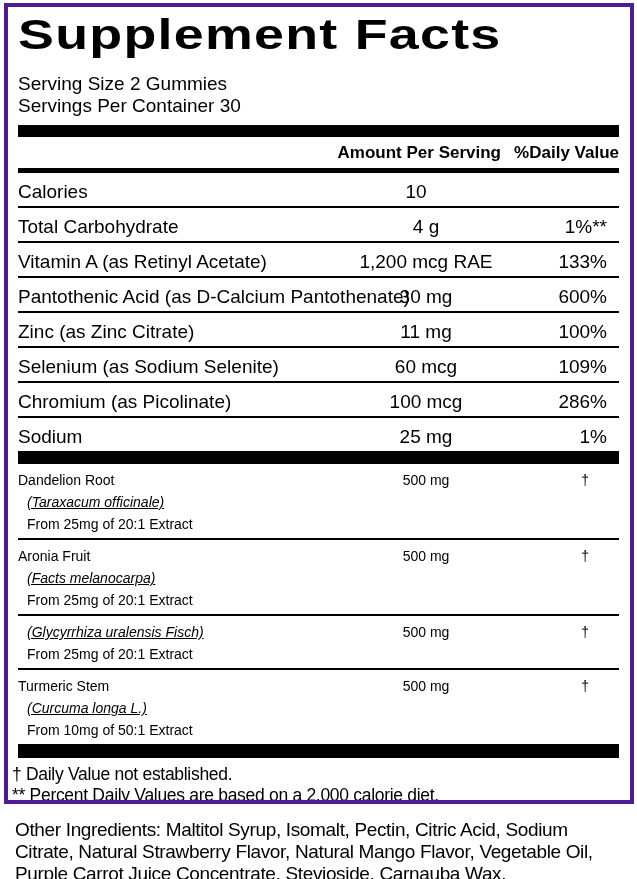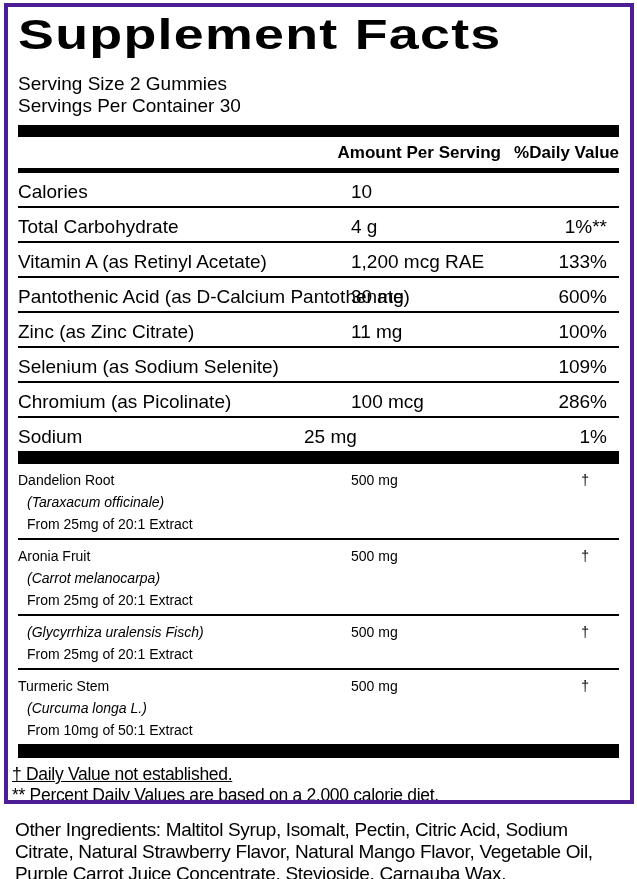--- a/index.html
+++ b/index.html
@@ -24,33 +24,33 @@
     transform:scaleX(1.28);transform-origin:0 50%;
   }
   .serving-info{margin-top:18px;font-size:19px;line-height:22px;}
   .bar{background:#000;}
   .bar-1{height:12px;margin-top:8px;}
   .bar-mid{height:5px;}
   .bar-2{height:13px;}
   .bar-3{height:14px;}
   .hdr-row{display:flex;align-items:flex-end;padding:6px 0 5px;font-size:17px;font-weight:bold;line-height:20px;}
   .col-name{flex:1;min-width:0;white-space:nowrap;}
-  .col-amt{box-sizing:border-box;width:150px;text-align:left;white-space:nowrap;}
+  .col-amt{box-sizing:border-box;width:150px;text-align:center;white-space:nowrap;}
   .col-amt-h{box-sizing:border-box;width:170px;text-align:right;white-space:nowrap;}
   .col-dv{box-sizing:border-box;width:118px;text-align:right;white-space:nowrap;}
   .n-row{display:flex;align-items:baseline;font-size:19px;line-height:21px;padding:8px 0 4px;border-bottom:2.5px solid #000;}
-  .n-row.no-sep{border-bottom:none;gap:47px;}
+  .n-row.no-sep{border-bottom:none;}
   .b-row{display:flex;align-items:flex-start;font-size:14px;line-height:22px;padding:5px 0 3px;border-bottom:2.5px solid #000;}
   .b-row.no-sep{border-bottom:none;}
   .b-sub{padding-left:9px;}
-  .latin{font-style:italic;}
+  .latin{font-style:italic;text-decoration:underline;}
   .amt-cal{padding-right:20px;}
   .dv-val{padding-right:12px;}
   .dv-dag{padding-right:30px;}
-  .footnotes{padding:6px 0 0;margin-left:-6px;font-size:17.5px;line-height:21px;letter-spacing:-0.3px;text-decoration:underline;}
+  .footnotes{padding:6px 0 0;margin-left:-6px;font-size:17.5px;line-height:21px;letter-spacing:-0.3px;}
   .other-ingredients{
     margin:15px 6px 0 15px;width:616px;
     font-size:19px;line-height:22px;letter-spacing:-0.35px;
   }
 </style>
 </head>
 <body>
 
 <div class="facts-box">
 
@@ -92,20 +92,21 @@
       <div class="col-amt">30 mg</div>
       <div class="col-dv dv-val">600%</div>
     </div>
     <div class="n-row">
       <div class="col-name">Zinc (as Zinc Citrate)</div>
       <div class="col-amt">11 mg</div>
       <div class="col-dv dv-val">100%</div>
     </div>
     <div class="n-row">
       <div class="col-name">Selenium (as Sodium Selenite)</div>
+      <div class="col-amt">60 mcg</div>
       <div class="col-dv dv-val">109%</div>
     </div>
     <div class="n-row">
       <div class="col-name">Chromium (as Picolinate)</div>
       <div class="col-amt">100 mcg</div>
       <div class="col-dv dv-val">286%</div>
     </div>
     <div class="n-row no-sep">
       <div class="col-name">Sodium</div>
       <div class="col-amt">25 mg</div>
@@ -121,21 +122,21 @@
         <div>Dandelion Root</div>
         <div class="b-sub latin">(Taraxacum officinale)</div>
         <div class="b-sub">From 25mg of 20:1 Extract</div>
       </div>
       <div class="col-amt">500 mg</div>
       <div class="col-dv dv-dag">†</div>
     </div>
     <div class="b-row">
       <div class="col-name">
         <div>Aronia Fruit</div>
-        <div class="b-sub latin">(Carrot melanocarpa)</div>
+        <div class="b-sub latin">(Facts melanocarpa)</div>
         <div class="b-sub">From 25mg of 20:1 Extract</div>
       </div>
       <div class="col-amt">500 mg</div>
       <div class="col-dv dv-dag">†</div>
     </div>
     <div class="b-row">
       <div class="col-name">
         <div class="b-sub latin">(Glycyrrhiza uralensis Fisch)</div>
         <div class="b-sub">From 25mg of 20:1 Extract</div>
       </div>

